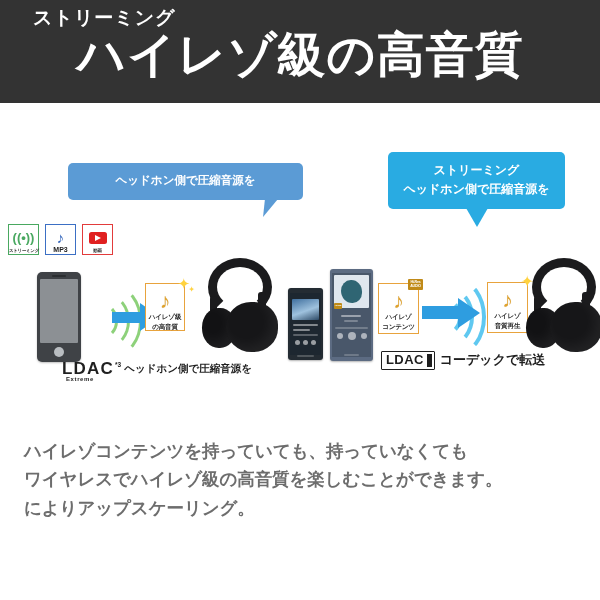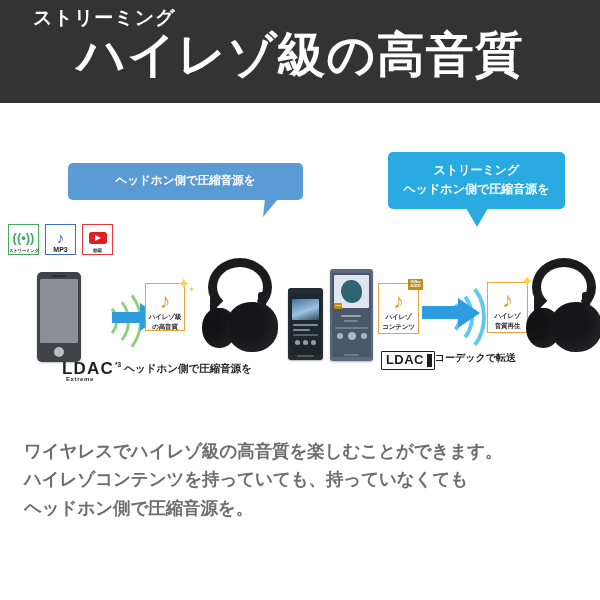--- a/index.html
+++ b/index.html
@@ -188,21 +188,21 @@
     padding-bottom:1px;color:#1f1f1f;}
 
   .ldac-wrap{left:381px;top:351px;display:flex;align-items:flex-start;}
   .ldac-box{
     border:1.5px solid #1f1f1f;padding:1px 2px 1px 4px;
     display:flex;align-items:center;border-radius:1px;background:#fff;
   }
   .ldac-text{font-size:13px;font-weight:bold;letter-spacing:.4px;
     line-height:1.15;color:#1f1f1f;}
   .ldac-tab{width:5px;height:13px;background:#1f1f1f;margin-left:3px;}
-  .ldac-tail{font-size:10px;font-weight:bold;color:#1f1f1f;}
+  .ldac-tail{font-size:13px;font-weight:bold;margin-left:5px;color:#1f1f1f;}
 
   
   .para{
     position:absolute;left:24px;top:437px;width:560px;
     color:#6d6d6d;font-size:17.5px;font-weight:bold;line-height:1.62;
     letter-spacing:-0.1px;
   }
   .para div{white-space:nowrap;}
 </style>
 </head>
@@ -342,18 +342,18 @@
 
   <div class="caption ldac-wrap">
     <span class="ldac-box">
       <span class="ldac-text">LDAC</span>
       <span class="ldac-tab"></span>
     </span>
     <span class="ldac-tail">コーデックで転送</span>
   </div>
 
   <div class="para">
+    <div>ハイレゾコンテンツを持っていても、持っていなくても</div>
     <div>ワイヤレスでハイレゾ級の高音質を楽しむことができます。</div>
-    <div>ハイレゾコンテンツを持っていても、持っていなくても</div>
-    <div>ヘッドホン側で圧縮音源を。</div>
+    <div>によりアップスケーリング。</div>
   </div>
 
 </div>
 
 </body></html>

